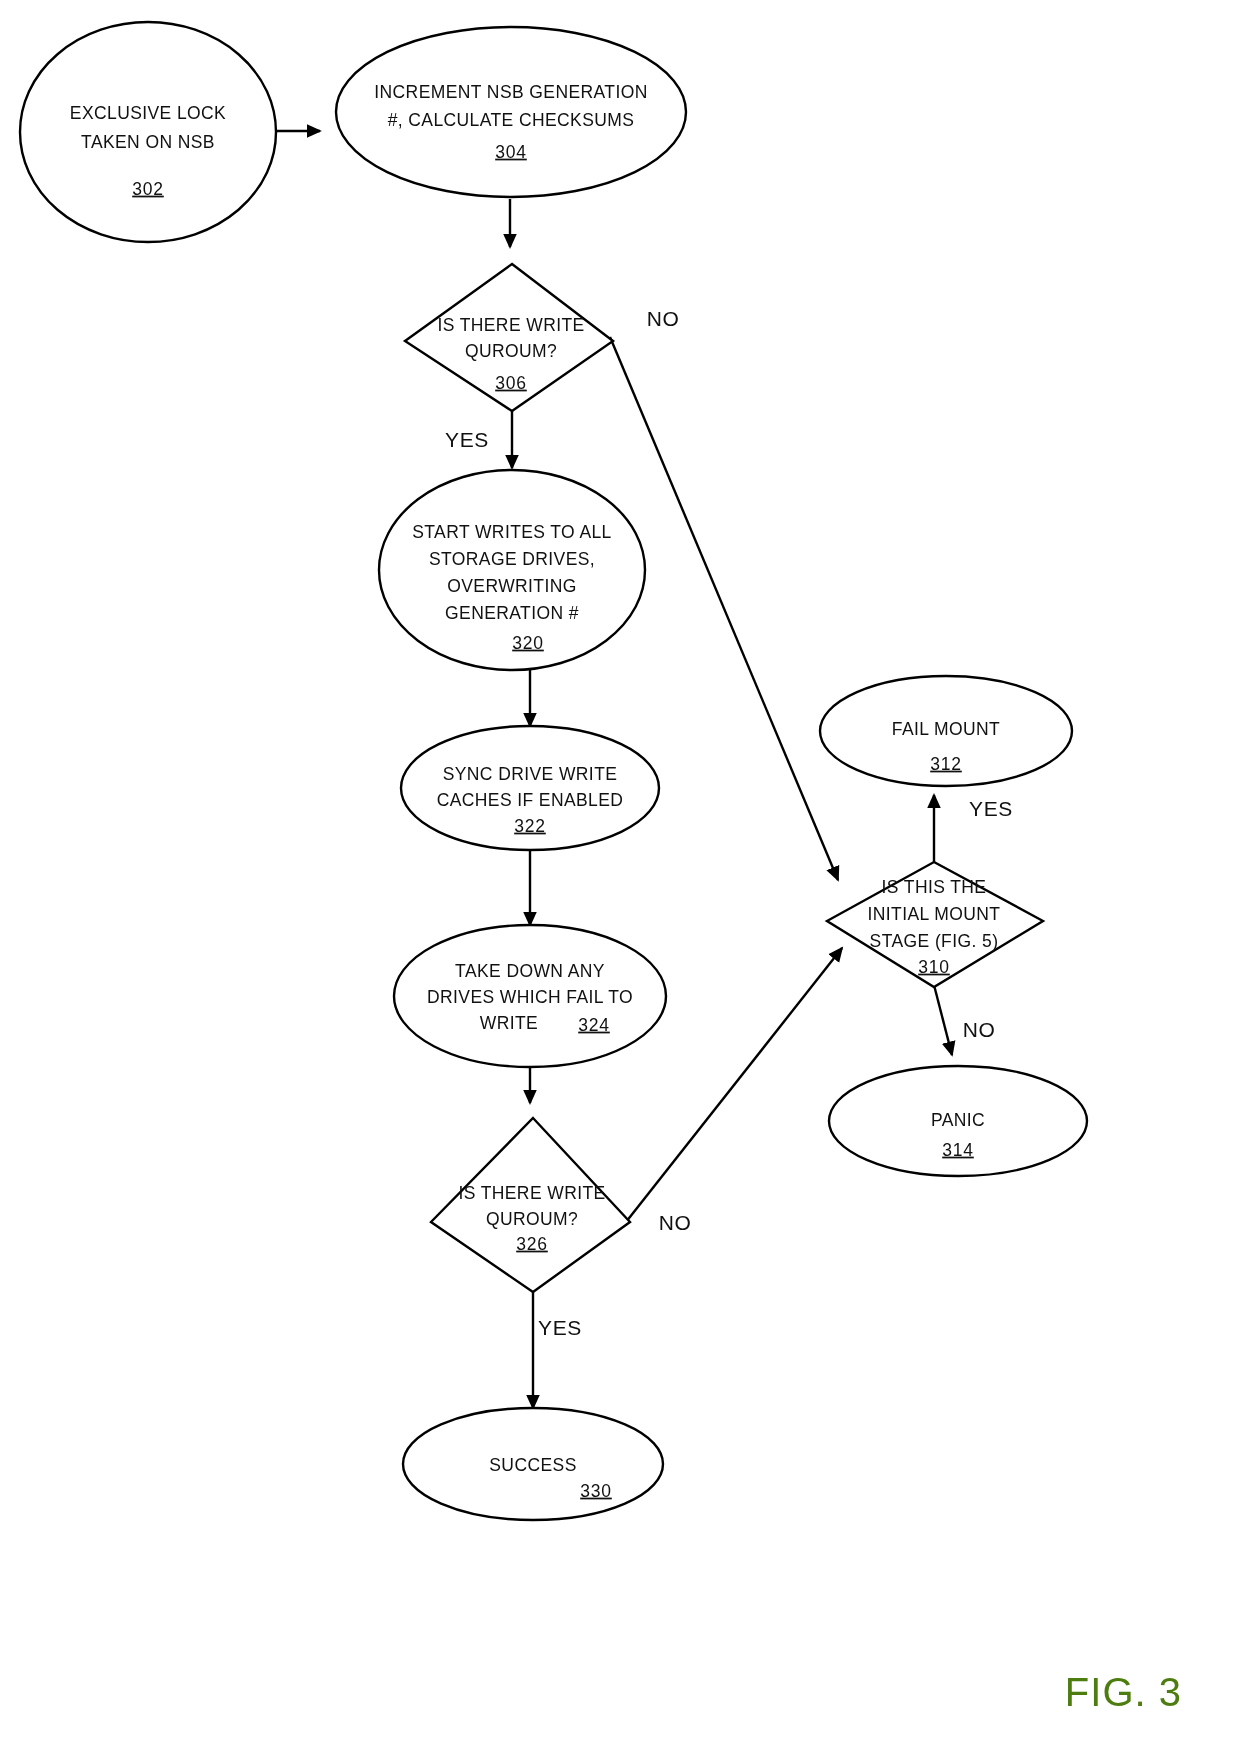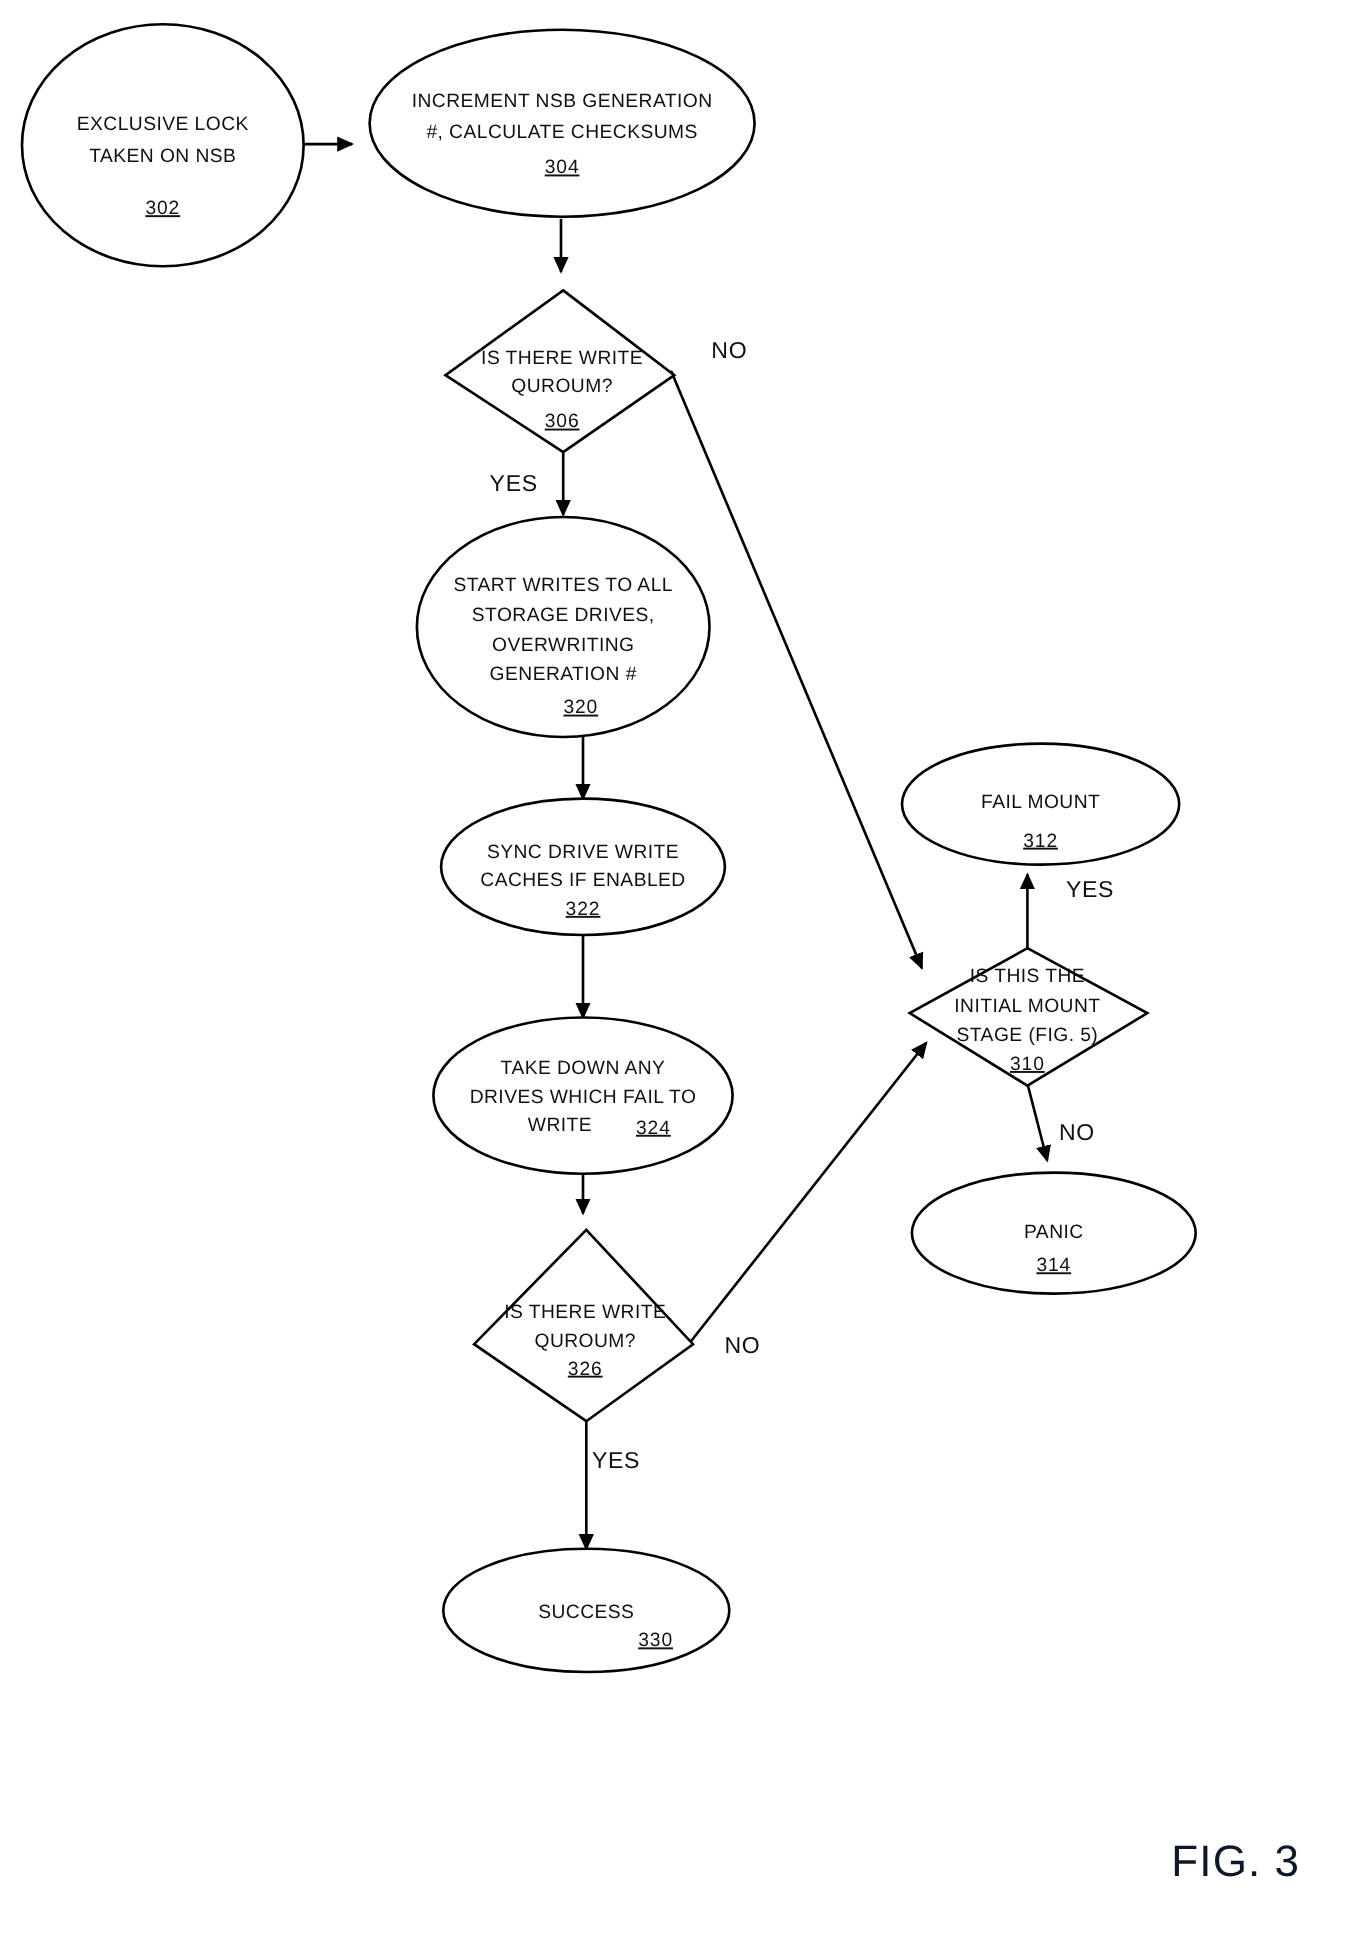--- a/index.html
+++ b/index.html
@@ -37,21 +37,21 @@
     fill:#111111;
     text-anchor:middle;
     dominant-baseline:middle;
     text-decoration:underline;
   }
   .fig-caption{
     position:absolute;
     font-family:"Liberation Sans", sans-serif;
     font-size:40px;
     letter-spacing:1px;
-    color:#0f172a;
+    color:#4d7c0f;
     right:58px;
     bottom:48px;
     white-space:nowrap;
   }
 </style>
 </head>
 <body>
 
 <div id="figure-root">
 

